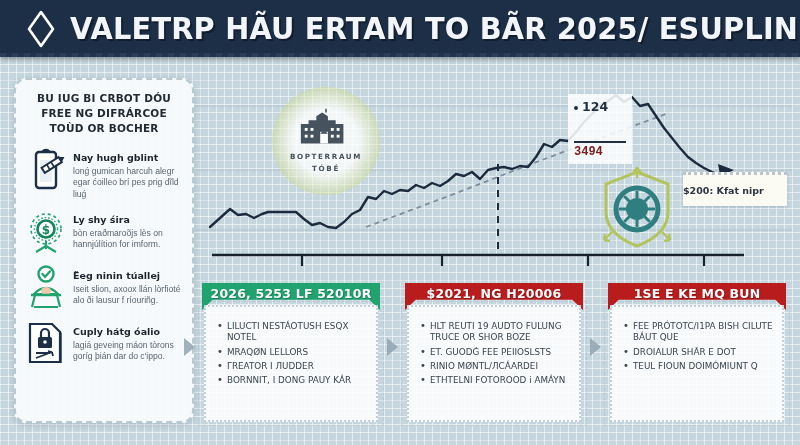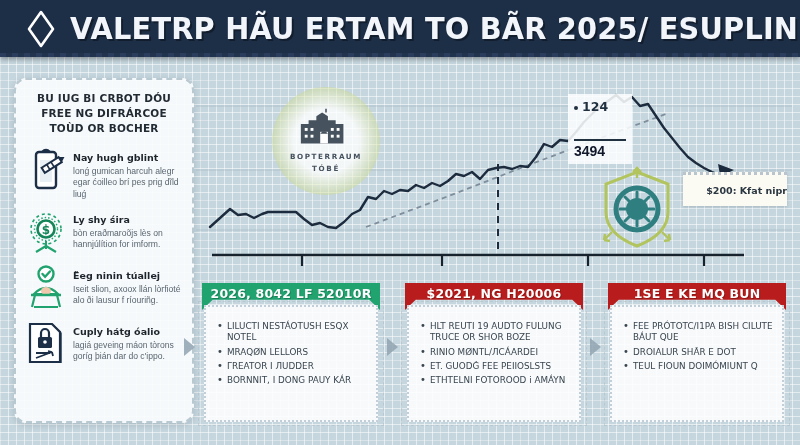--- a/index.html
+++ b/index.html
@@ -96,31 +96,31 @@
   
   #callout {
     position:absolute; left:372px; top:32px; width:64px; height:70px;
     background:rgba(252,253,254,.88);
     padding:5px 6px;
     display:flex; flex-direction:column; justify-content:space-between;
   }
   #callout .c-top { font-size:12.5px; font-weight:bold; color:#21303f; font-family:"DejaVu Sans",sans-serif;}
   #callout .c-top .dot { display:inline-block; width:4px;height:4px;border-radius:50%;background:#21303f; vertical-align:middle; margin-right:4px;}
   #callout .c-rule { border-top:2px solid #21303f; margin:0 0 2px 0; }
-  #callout .c-bot { font-size:14px; font-weight:bold; color:#0f172a; font-family:Liberation Sans, sans-serif;}
+  #callout .c-bot { font-size:12px; font-weight:bold; color:#7f1d1d; font-family:Liberation Mono, monospace;}
 
   
   #shield-badge { position:absolute; left:398px; top:104px; width:86px; height:86px; }
 
   
   #price-note {
     position:absolute; left:487px; top:110px; width:104px; height:34px;
     background:#fbfaf3;
     border-top:3px dotted #b9c4cc;
-    display:flex; align-items:center; justify-content:flex-end;
+    display:flex; align-items:center; justify-content:flex-start;
     box-shadow:0 1px 3px rgba(30,50,70,.18);
   }
   #price-note span { font-size:9.5px; font-weight:bold; color:#2b3742; font-family:"DejaVu Sans",sans-serif;}
 
   
   #cards { position:absolute; left:196px; top:283px; width:596px; height:145px; display:flex; gap:13px; }
   .card { position:relative; flex:1 1 0; }
   .ribbon {
     position:relative; height:27px; margin:0 6px;
     display:flex; align-items:center; justify-content:center;
@@ -325,43 +325,43 @@
   <div id="price-note">
     <span>$200: Kfat nipr</span>
   </div>
 </div>
 
 <div id="cards">
 
   <div class="card">
     <div class="card-shadow"></div>
     <div class="ribbon green">
-      <span>2026, 8042 LF 52010R</span>
+      <span>2026, 5253 LF 52010R</span>
     </div>
     <div class="card-body">
       <ul>
         <li>LILUCTI NESTÁOTUSH ESQX NOTEL</li>
         <li>MRAQØN LELLORS</li>
         <li>ΓREATOR I ЛUDDER</li>
         <li>BORNNIT, I DONG PAUY KÁR</li>
       </ul>
     </div>
     <span class="arrow-left"></span>
   </div>
 
   <div class="card">
     <div class="card-shadow"></div>
     <div class="ribbon navy">
       <span>$2021, NG H20006</span>
     </div>
     <div class="card-body">
       <ul>
         <li>HLT REUTI 19 AUDTO FULUNG TRUCE OR SHOR BOZE</li>
+        <li>ET. GUODĠ FEE PEIIOSLSTS</li>
         <li>RINIO MØNTL/ЛCÁARDEI</li>
-        <li>ET. GUODĠ FEE PEIIOSLSTS</li>
         <li>ETHTELNI FОTOROOD i AMÁYN</li>
       </ul>
     </div>
     <span class="arrow-left"></span>
   </div>
 
   <div class="card">
     <div class="card-shadow"></div>
     <div class="ribbon navy">
       <span>1SE E KE MQ BUN</span>

